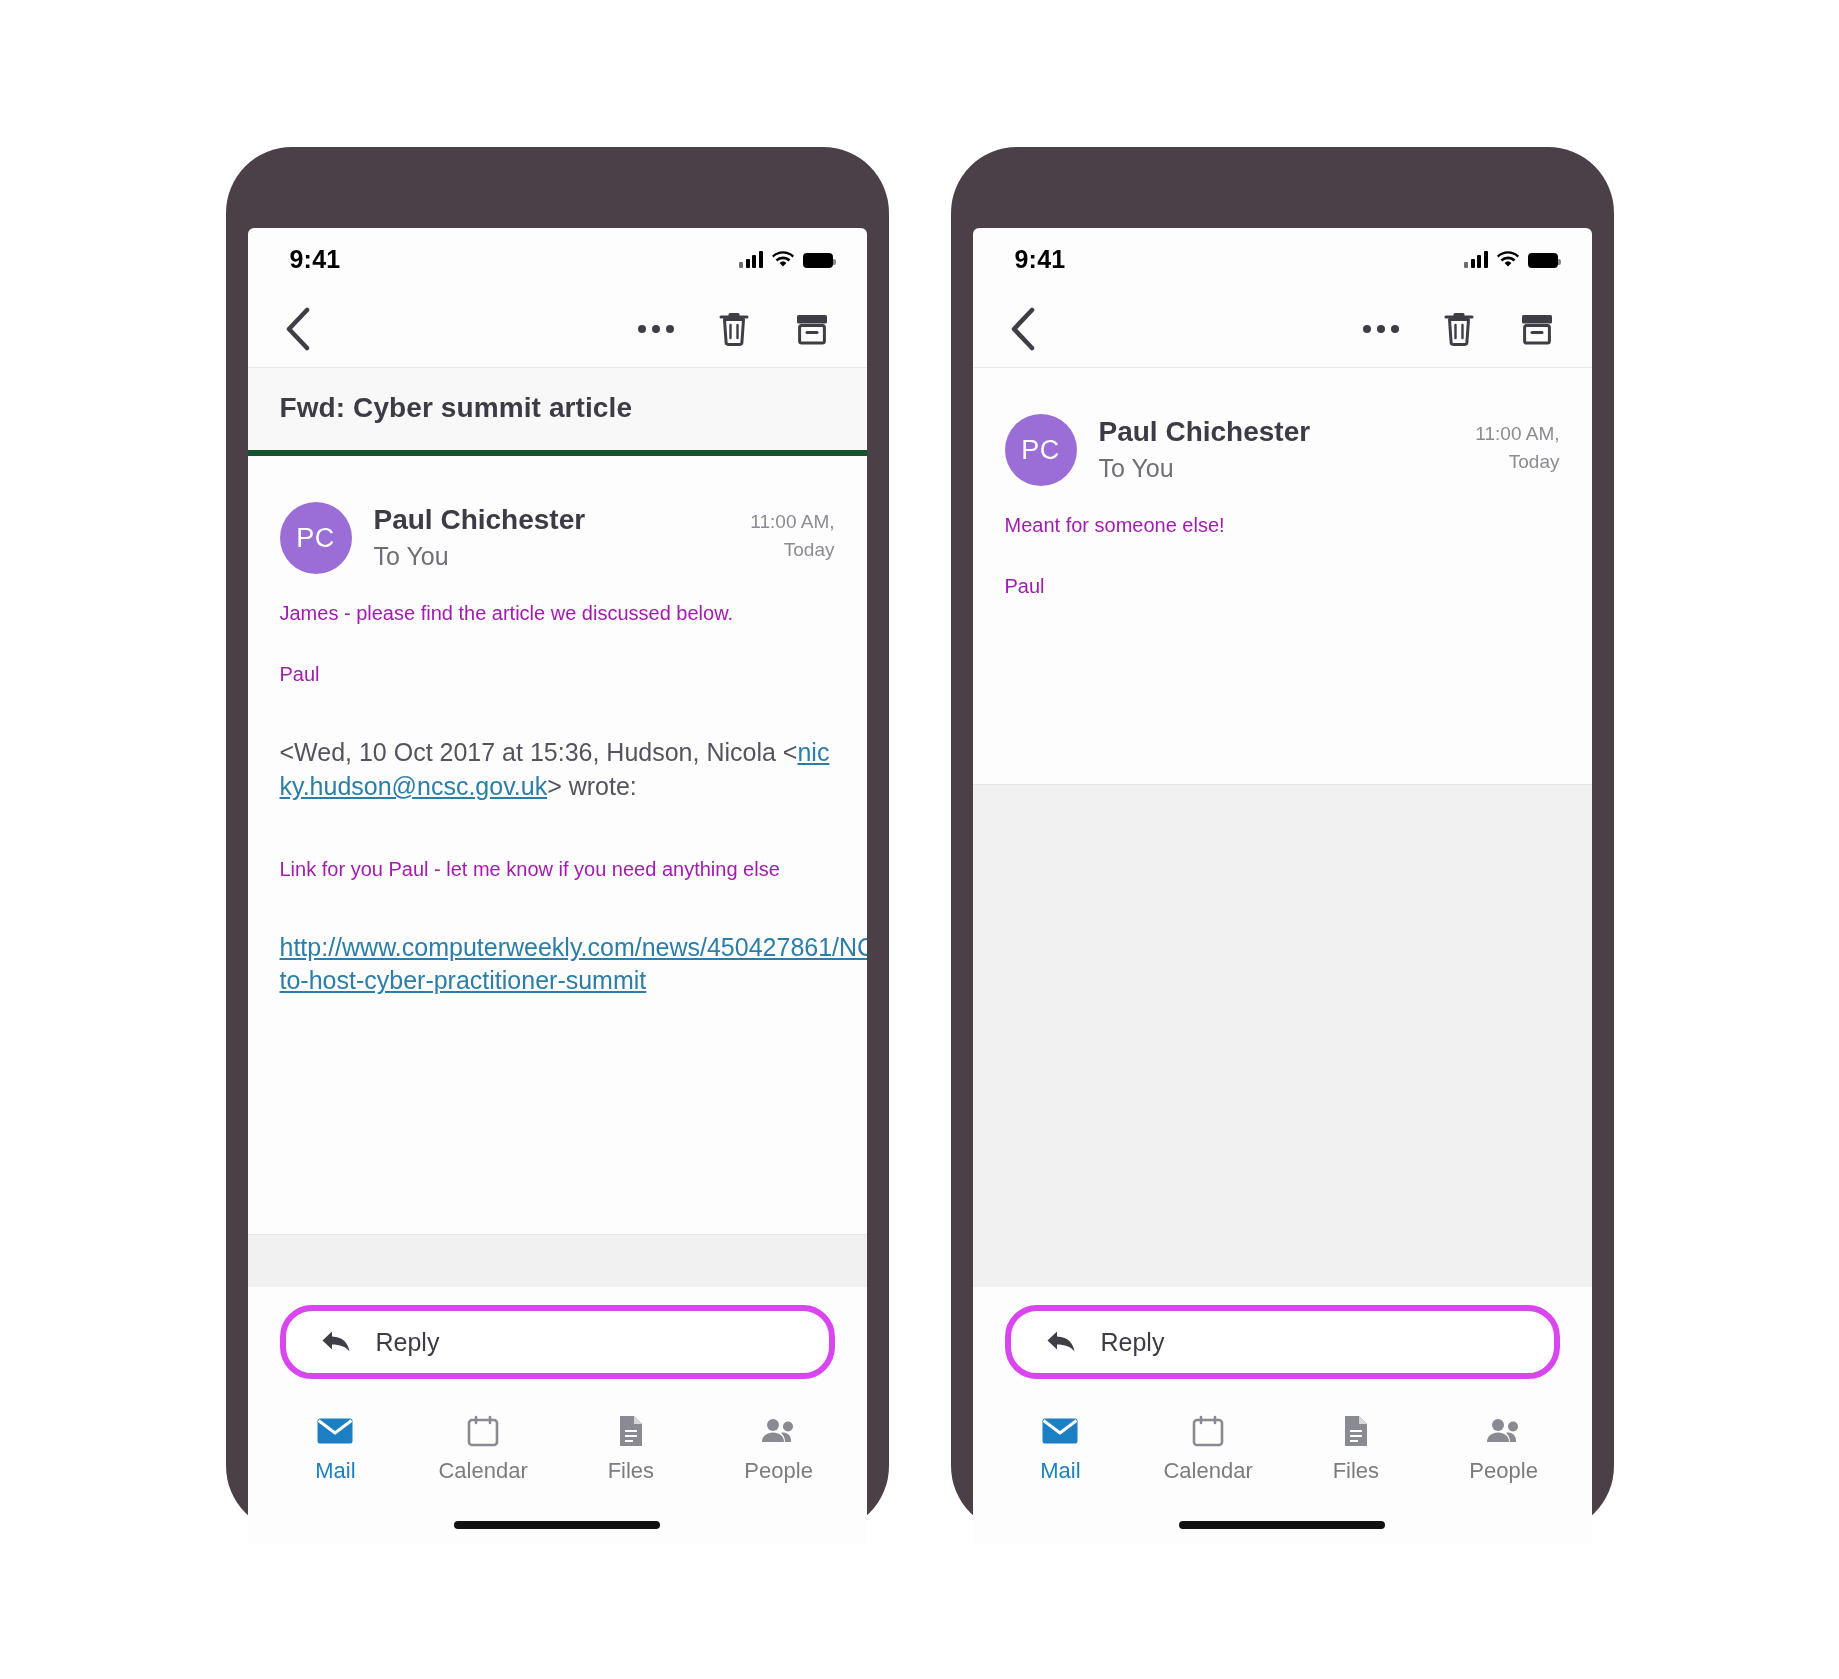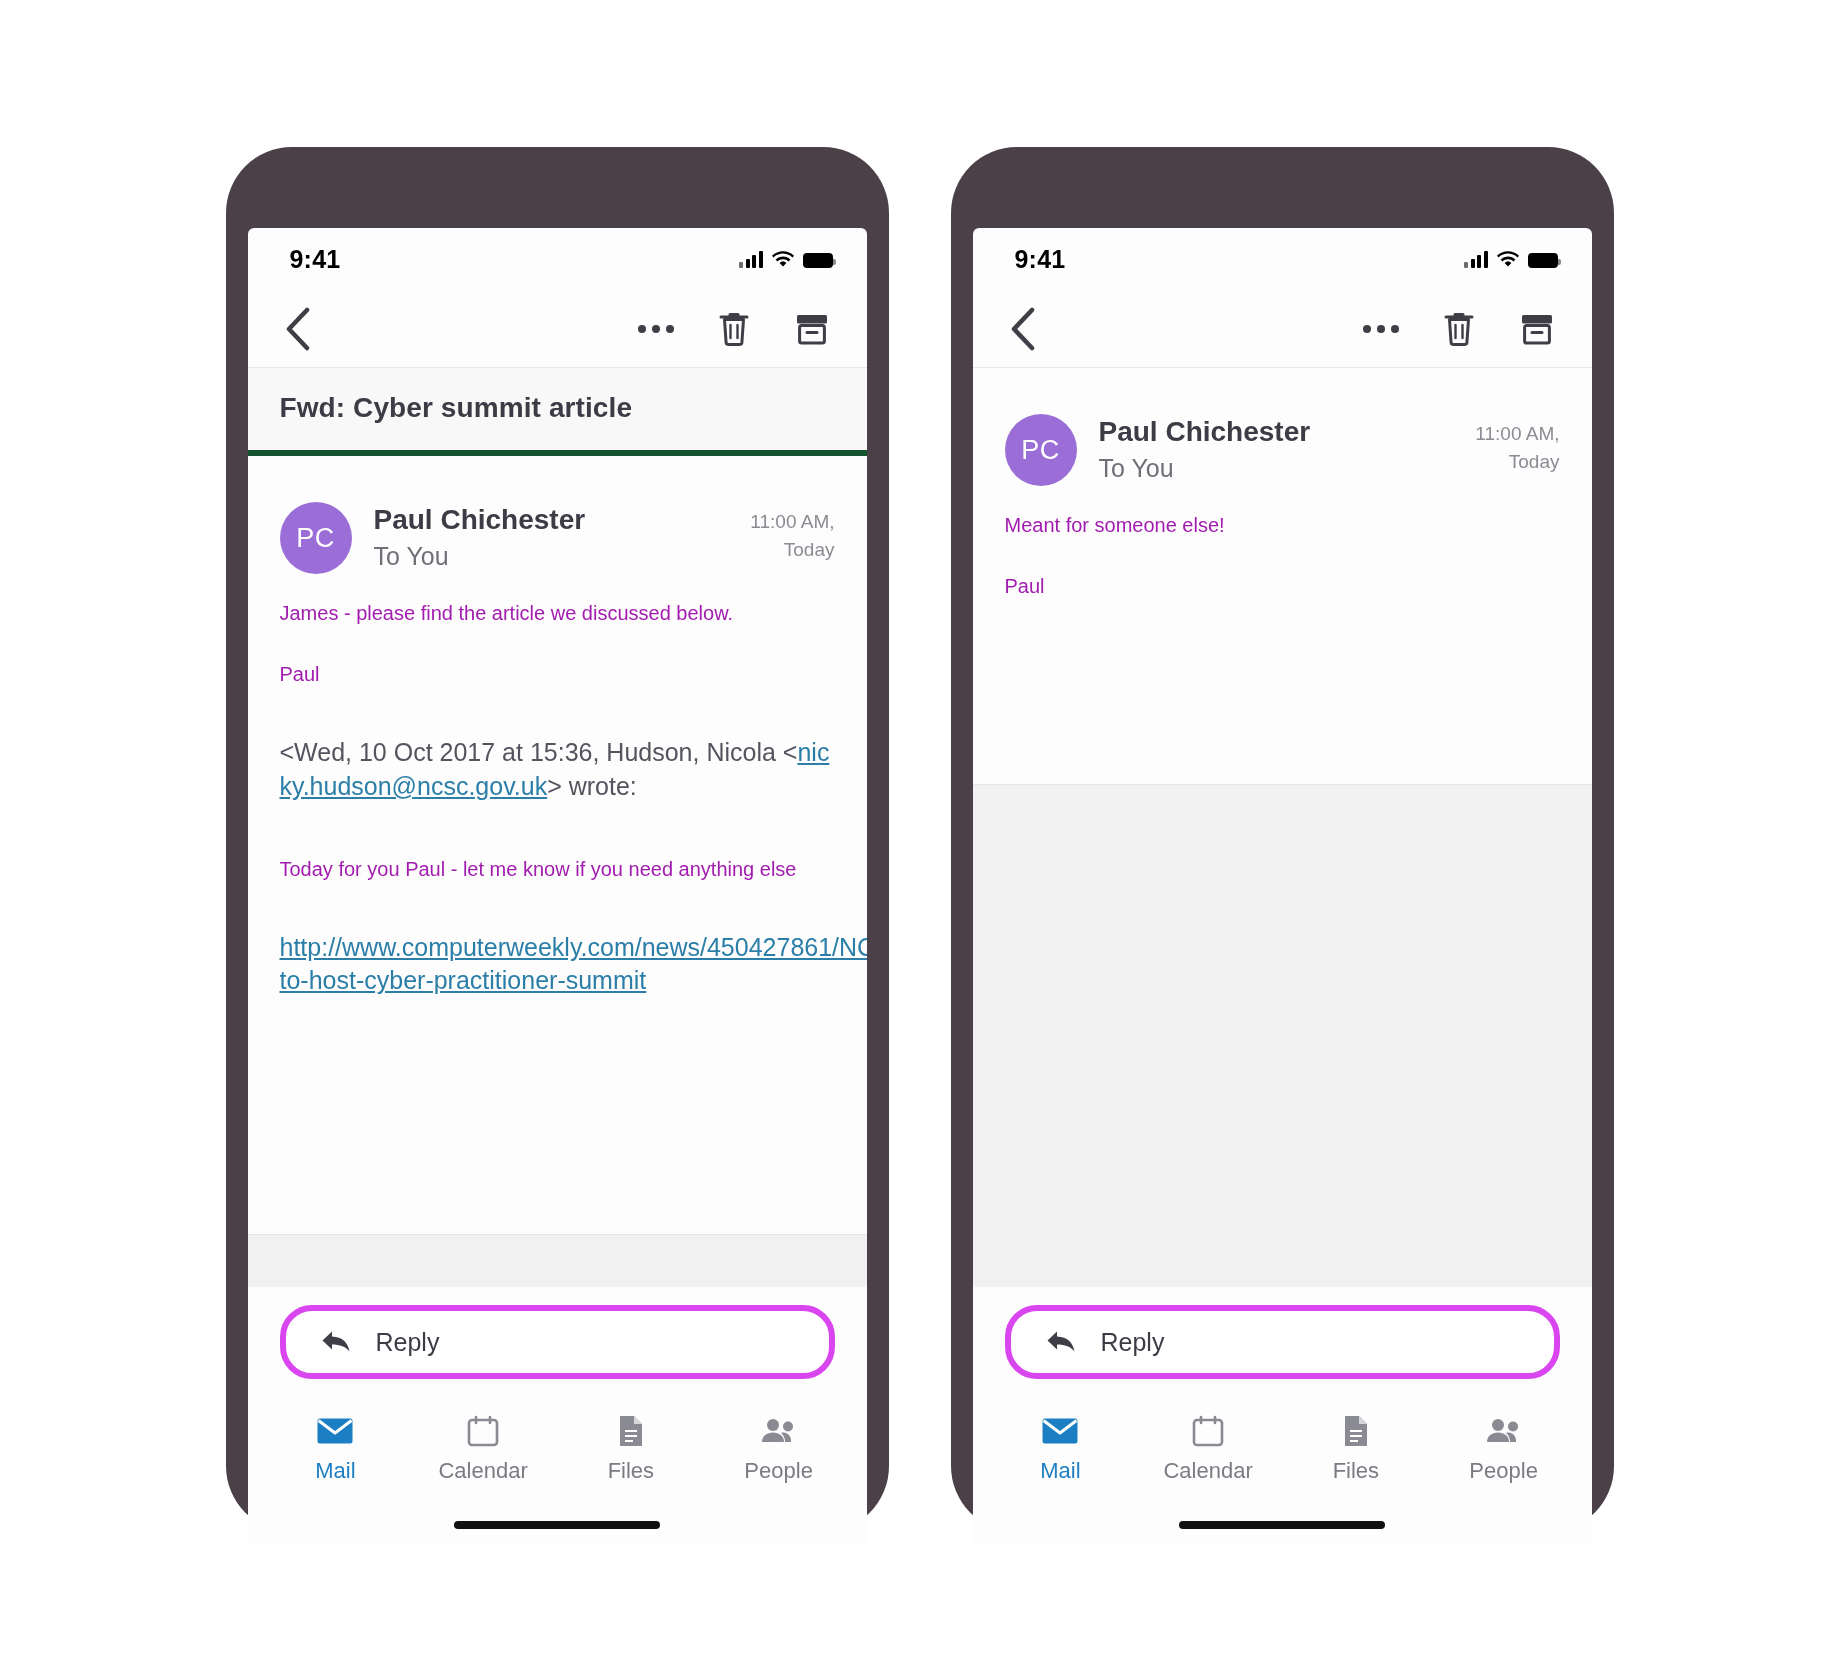--- a/index.html
+++ b/index.html
@@ -371,21 +371,21 @@
               <div>11:00 AM,</div>
               <div>Today</div>
             </div>
           </div>
 
           <p class="para">James - please find the article we discussed below.</p>
           <p class="para gap-lg">Paul</p>
 
           <p class="quoted"><span>&lt;Wed, 10 Oct 2017 at 15:36, Hudson, Nicola &lt;</span><span class="link">nicky.hudson@ncsc.gov.uk</span><span>&gt; wrote:</span></p>
 
-          <p class="para gap-lg">Today for you Paul - let me know if you need anything else</p>
+          <p class="para gap-lg">Link for you Paul - let me know if you need anything else</p>
 
           <p class="urlblock">http://www.computerweekly.com/news/450427861/NCSC-to-host-cyber-practitioner-summit</p>
         </div>
         <div class="body-spacer"></div>
         <div class="grey-strip" style="height:52px"></div>
       </div>
 
       <div class="reply-area">
         <div class="reply-btn">
           <svg width="34" height="28" viewBox="0 0 34 28">

